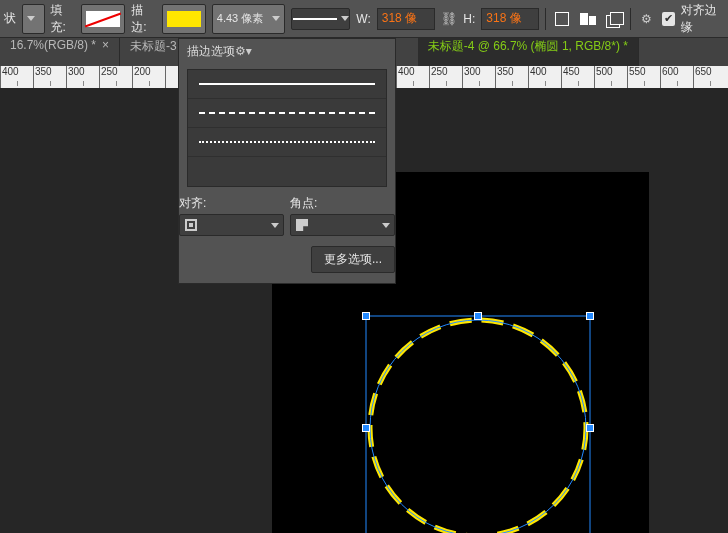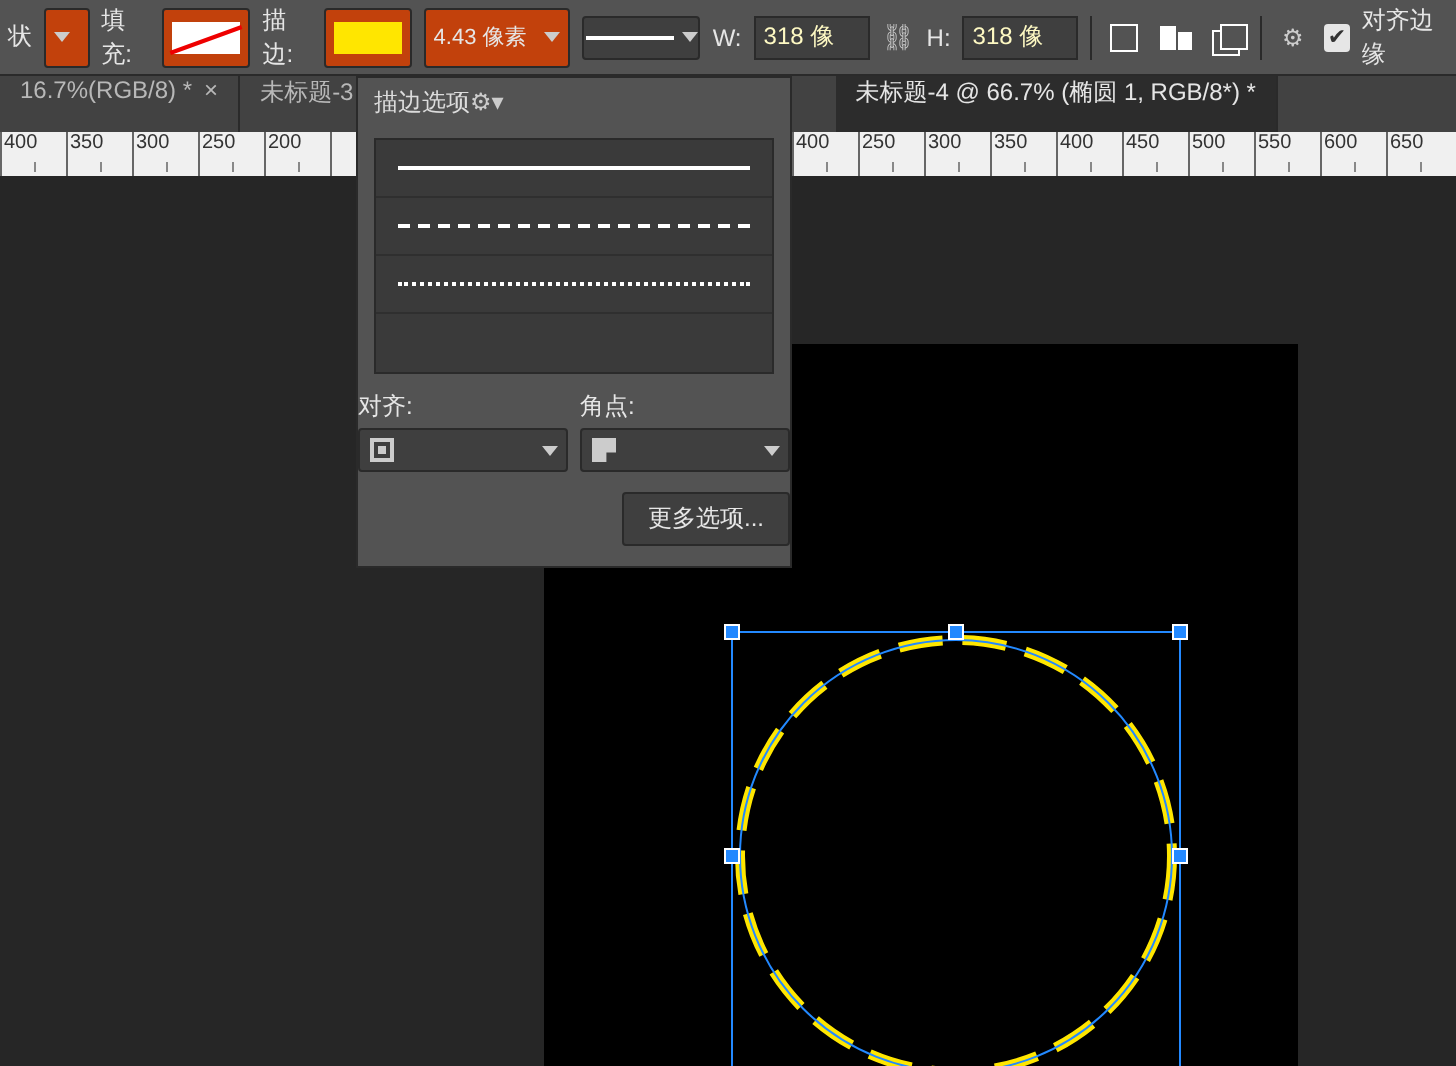--- a/index.html
+++ b/index.html
@@ -22,21 +22,21 @@
     background: #535353;
     border-bottom: 1px solid #2a2a2a;
     display: flex;
     align-items: center;
     padding: 0 4px;
     gap: 6px;
   }
   .lbl { font-size: 12px; color: #e6e6e6; }
   .dd {
     height: 30px;
-    background: #c2410c;
+    background: #737373;
     border: 1px solid #2a2a2a;
     display: flex;
     align-items: center;
     padding: 0 4px;
     border-radius: 2px;
     gap: 4px;
   }
   .caret {
     width: 0; height: 0;
     border-left: 4px solid transparent;
@@ -57,21 +57,21 @@
     transform: rotate(-20deg);
   }
   .swatch-stroke {
     width: 34px; height: 16px;
     background: #ffe600;
     border: 2px solid #ffe600;
   }
   .input {
     background: #3f3f3f;
     border: 1px solid #2a2a2a;
-    color: #fef9c3;
+    color: #f97316;
     height: 22px;
     padding: 0 4px;
     font-size: 12px;
     width: 58px;
   }
   .stroke-type {
     width: 66px; height: 22px;
     background: #3f3f3f;
     border: 1px solid #2a2a2a;
     display: flex;
@@ -111,21 +111,21 @@
   .tab {
     padding: 0 10px;
     display: flex;
     gap: 6px;
     color: #b8b8b8;
     font-size: 12px;
     border-right: 1px solid #2a2a2a;
   }
   .tab.active {
     background: #2c2c2c;
-    color: #e5e5e5;
+    color: #84cc16;
   }
   .tab .x { color: #b8b8b8; font-size: 12px; }
 
   
   .ruler {
     position: absolute;
     top: 66px; left: 0; right: 0;
     height: 22px;
     background: #f0f0f0;
     display: flex;

